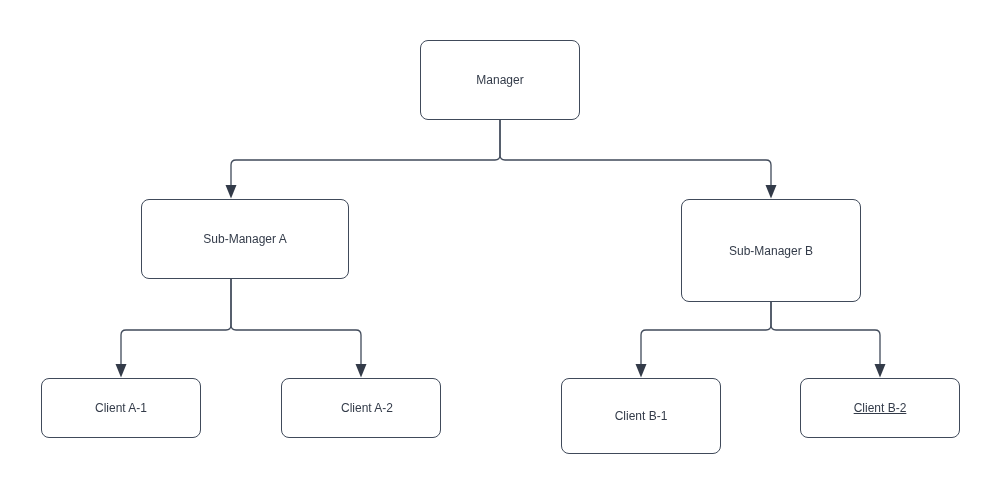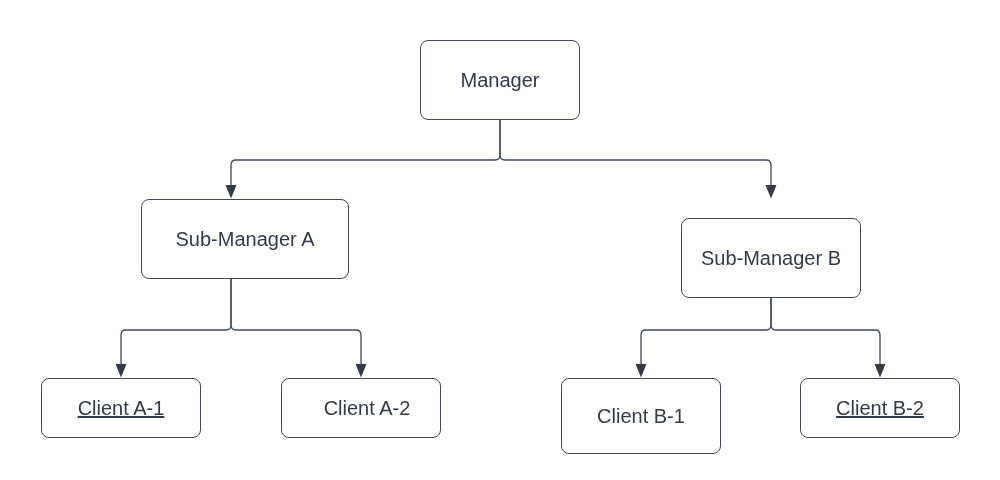--- a/index.html
+++ b/index.html
@@ -24,29 +24,29 @@
   }
   .node {
     position: absolute;
     box-sizing: border-box;
     background: #ffffff;
     border: 1px solid #404a5a;
     border-radius: 8px;
     display: flex;
     align-items: center;
     justify-content: center;
-    font-size: 20px;
+    font-size: 12px;
     color: #333b49;
     text-align: center;
     white-space: nowrap;
   }
   .node-manager   { left: 420px; top: 40px;  width: 160px; height: 80px; }
   .node-sub-a     { left: 141px; top: 199px; width: 208px; height: 80px; }
-  .node-sub-b     { left: 681px; top: 199px; width: 180px; height: 80px; margin-top: 19px; }
-  .node-client-a1 { left: 41px;  top: 378px; width: 160px; height: 60px; text-decoration: underline; }
+  .node-sub-b     { left: 681px; top: 199px; width: 180px; height: 103px; }
+  .node-client-a1 { left: 41px;  top: 378px; width: 160px; height: 60px; }
   .node-client-a2 { left: 281px; top: 378px; width: 160px; height: 60px; padding-left: 12px; }
   .node-client-b1 { left: 561px; top: 378px; width: 160px; height: 76px; }
   .node-client-b2 { left: 800px; top: 378px; width: 160px; height: 60px; text-decoration: underline; }
   .edge {
     fill: none;
     stroke: #404a5a;
     stroke-width: 1.3;
   }
   .arrowhead {
     fill: #333b49;

